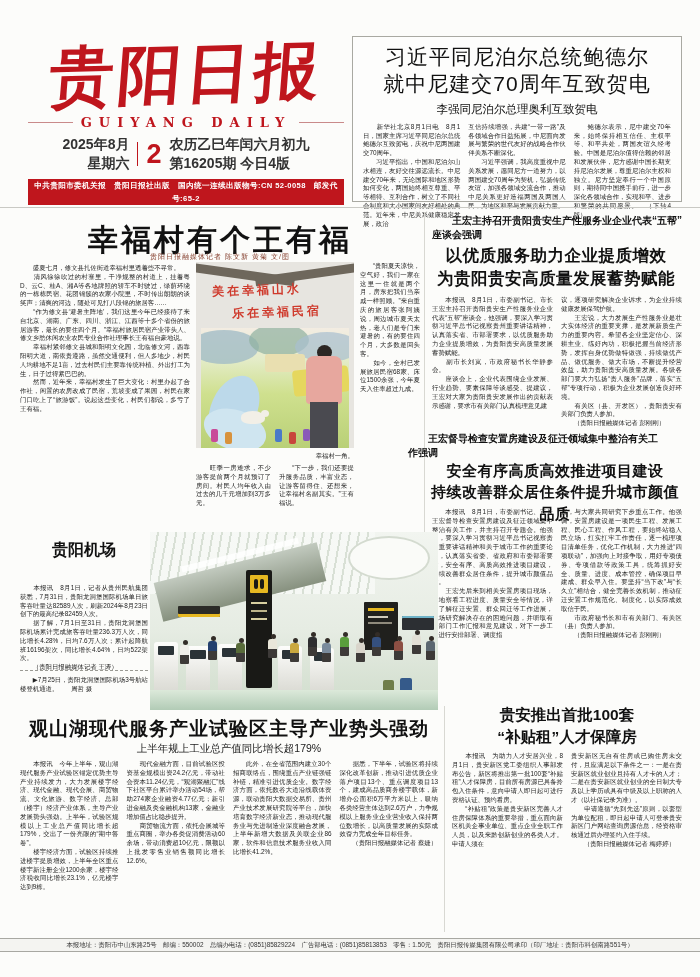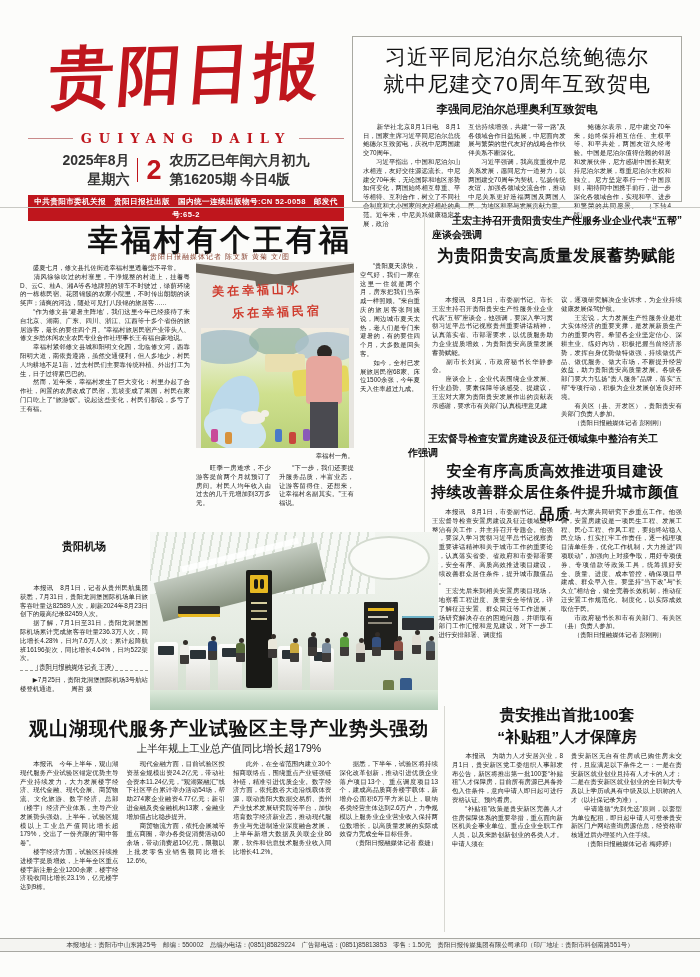--- a/index.html
+++ b/index.html
@@ -24,21 +24,21 @@
             font-size:13px;letter-spacing:7px;white-space:nowrap}
   .dateblock{display:flex;align-items:center;justify-content:center;gap:8px}
   .dateblock .small{font-size:14px;font-weight:bold;color:#333;line-height:1.35}
   .dateblock .daynum{font-size:27px;font-weight:bold;color:#bf161d;line-height:1}
   .dateblock .vln{width:1px;height:24px;background:#bf161d}
   .redbar{background:#bf161d;color:#fff;font-size:7.6px;line-height:13px;text-align:center;
           letter-spacing:.4px;font-weight:bold}
   
   .topbox{border:1px solid #a9a9a2;background:#fdfdfc;padding:7px 10px 5px}
   .topbox .h1{font-size:21px;font-weight:normal;text-align:center;letter-spacing:1px;line-height:1.28}
-  .topbox .sub{font-size:11.5px;font-weight:bold;text-align:center;margin-top:4px}
+  .topbox .sub{font-size:11.5px;font-weight:normal;text-align:center;margin-top:4px}
   .topbox .bd{margin-top:6px}
   
   .kicker{font-size:10px;font-weight:bold;line-height:1.4;text-indent:2em;color:#111}
   .hl-xl{font-size:30px;font-weight:bold;letter-spacing:3px;text-align:center}
   .hl-l{font-size:16.5px;font-weight:bold;text-align:center;line-height:1.42;letter-spacing:.5px}
   .hl-m{font-size:15px;font-weight:bold;text-align:center;line-height:1.42;letter-spacing:.5px}
   .byline{font-size:7px;color:#86402f;text-align:center;letter-spacing:1px}
   .caption{font-size:6.4px;line-height:8.6px;color:#222}
   
   .fphoto{background:#e7e5e0;overflow:hidden}
@@ -68,21 +68,21 @@
   .footer{font-size:6.4px;color:#333;text-align:center;line-height:12px;
           border-top:1px solid #a8a8a2;border-bottom:1px solid #a8a8a2;background:#f4f4f1}
 </style>
 </head>
 <body>
 
 <div class="page">
 
   <div class="abs" style="left:28px;top:40px;width:316px">
     <div class="brand-cn">贵阳日报</div>
-    <div class="brand-en-row" style="margin-top:24px">
+    <div class="brand-en-row" style="margin-top:8px">
       <span class="ln"></span>
       <span class="brand-en">GUIYANG DAILY</span>
       <span class="ln"></span>
     </div>
     <div class="dateblock" style="margin-top:5px">
       <div class="small" style="text-align:right">
         <div>2025年8月</div>
         <div>星期六</div>
       </div>
       <div class="vln"></div>
@@ -152,20 +152,21 @@
   <div class="abs cols" style="left:196px;top:464px;width:158px;height:66px">
     <div class="body-text just pre">　　旺季一房难求，不少游客提前两个月就预订了房间。村民人均年收入由过去的几千元增加到3万多元。</div>
     <div class="body-text just pre">　　“下一步，我们还要提升服务品质，丰富业态，让游客留得住、还想来，让幸福村名副其实。”王有福说。</div>
   </div>
 
   <div class="abs body-text just pre" style="left:360px;top:262px;width:60px;height:268px">　　“贵阳夏天凉快，空气好，我们一家在这里一住就是两个月，房东把我们当亲戚一样照顾。”来自重庆的旅居客张阿姨说，周边城市夏天太热，老人们是专门来避暑的，有的要住四个月，大多数是回头客。
 　　如今，全村已发展旅居民宿68家、床位1500余张，今年夏天入住率超过九成。</div>
 
   <div class="abs kicker" style="left:432px;top:214px;width:250px">王宏主持召开贵阳贵安生产性服务业企业代表“五帮”座谈会强调</div>
   <div class="abs hl-l" style="left:430px;top:244px;width:252px">
+    <div>以优质服务助力企业提质增效</div>
     <div>为贵阳贵安高质量发展蓄势赋能</div>
   </div>
   <div class="abs cols" style="left:432px;top:296px;width:250px;height:128px">
     <div class="body-text just pre">　　本报讯　8月1日，市委副书记、市长王宏主持召开贵阳贵安生产性服务业企业代表“五帮”座谈会，他强调，要深入学习贯彻习近平总书记视察贵州重要讲话精神，认真落实省、市部署要求，以优质服务助力企业提质增效，为贵阳贵安高质量发展蓄势赋能。
 　　副市长刘岚，市政府秘书长华静参会。
 　　座谈会上，企业代表围绕企业发展、行业趋势、要素保障等谈感受、提建议，王宏对大家为贵阳贵安发展作出的贡献表示感谢，要求市有关部门认真梳理意见建</div>
     <div class="body-text just pre">议，逐项研究解决企业诉求，为企业持续健康发展保驾护航。
 　　王宏说，大力发展生产性服务业是壮大实体经济的重要支撑，是发展新质生产力的重要内容。希望各企业坚定信心、深耕主业、练好内功，积极把握当前经济形势，发挥自身优势做特做强，持续做优产品、做优服务、做大市场，不断提升经营效益，助力贵阳贵安高质量发展。各级各部门要大力弘扬“贵人服务”品牌，落实“五帮”专项行动，积极为企业发展创造良好环境。
 　　有关区（县、开发区），贵阳贵安有关部门负责人参加。
 　　（贵阳日报融媒体记者 彭刚刚）</div>
@@ -177,21 +178,21 @@
     <div>持续改善群众居住条件提升城市颜值品质</div>
   </div>
   <div class="abs cols" style="left:432px;top:508px;width:250px;height:188px">
     <div class="body-text just pre">　　本报讯　8月1日，市委副书记、市长王宏督导检查安置房建设及征迁领域集中整治有关工作，并主持召开专题会。他强调，要深入学习贯彻习近平总书记视察贵州重要讲话精神和关于城市工作的重要论述，认真落实省委、省政府和市委部署要求，安全有序、高质高效推进项目建设，持续改善群众居住条件，提升城市颜值品质。
 　　王宏先后来到相关安置房项目现场，实地察看工程进度、质量安全等情况，详细了解征迁安置、群众回迁等工作进展，现场研究解决存在的困难问题，并听取有关部门工作汇报和意见建议，对下一步工作进行安排部署、调度指</div>
     <div class="body-text just pre">挥，与大家共同研究下步重点工作。他强调，安置房建设是一项民生工程、发展工程、民心工程、作风工程，要始终站稳人民立场，扛实扛牢工作责任，逐一梳理项目清单任务，优化工作机制，大力推进“四项联动”，加强向上对接争取，用好专项债券、专项借款等政策工具，统筹抓好安全、质量、进度、成本管控，确保项目早建成、群众早入住。要坚持“当下改”与“长久立”相结合，健全完善长效机制，推动征迁安置工作规范化、制度化，以实际成效取信于民。
 　　市政府秘书长和市有关部门、有关区（县）负责人参加。
 　　（贵阳日报融媒体记者 彭刚刚）</div>
   </div>
 
-  <div class="abs" style="left:20px;top:538px;width:128px;text-align:center;font-weight:bold;font-size:11px;line-height:1.55">
+  <div class="abs" style="left:20px;top:538px;width:128px;text-align:center;font-weight:bold;font-size:16px;line-height:1.55">
     <div>贵阳机场</div>
   </div>
   <div class="abs body-text just pre" style="left:20px;top:584px;width:128px;height:82px">　　本报讯　8月1日，记者从贵州民航集团获悉，7月31日，贵阳龙洞堡国际机场单日旅客吞吐量达82589人次，刷新2024年8月23日创下的最高纪录82459人次。
 　　据了解，7月1日至31日，贵阳龙洞堡国际机场累计完成旅客吞吐量236.3万人次，同比增长4.28%，日均7.6万人次；累计起降航班16196架次，同比增长4.64%，日均522架次。
 　　（贵阳日报融媒体记者 王涛）</div>
   <div class="abs" style="left:20px;top:670px;width:128px;border-top:1px dashed #9a9a94"></div>
   <div class="abs caption pre just" style="left:20px;top:676px;width:128px">　　▶7月25日，贵阳龙洞堡国际机场3号航站楼登机通道。　　周哲 摄</div>
 
   <div class="abs aphoto" style="left:150px;top:532px;width:288px;height:178px">
     <div class="ap-ceiling"></div>

